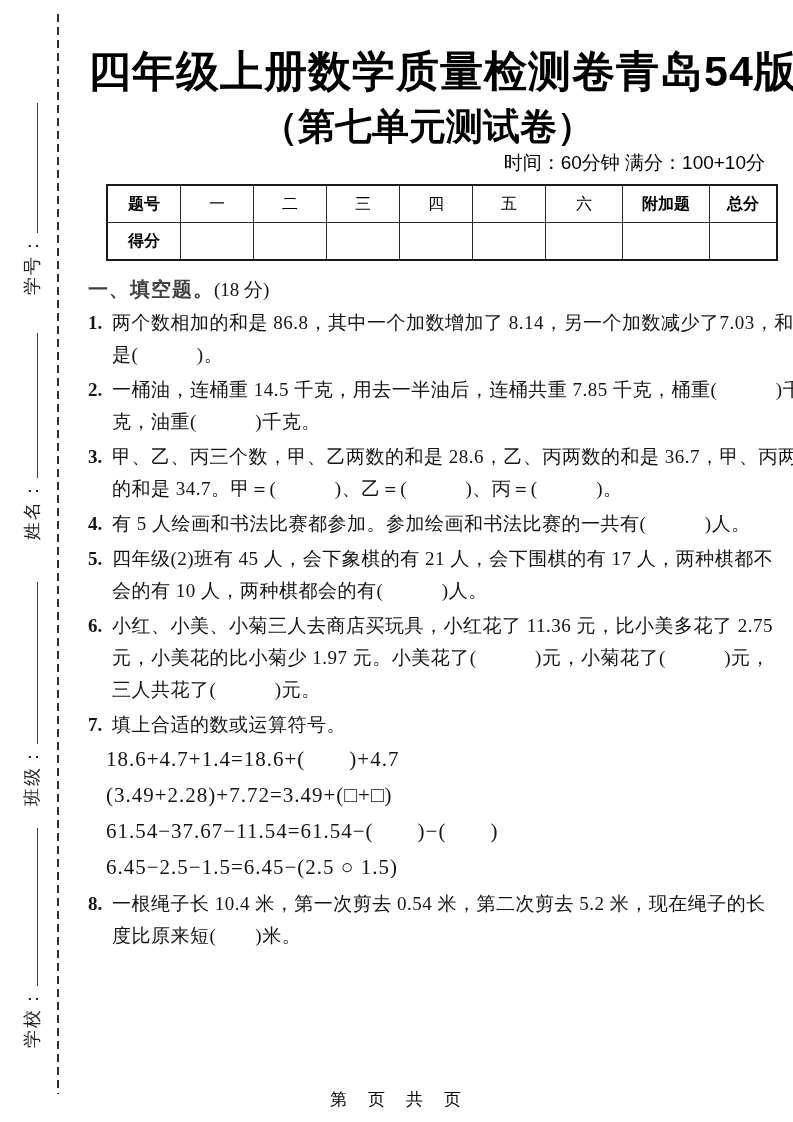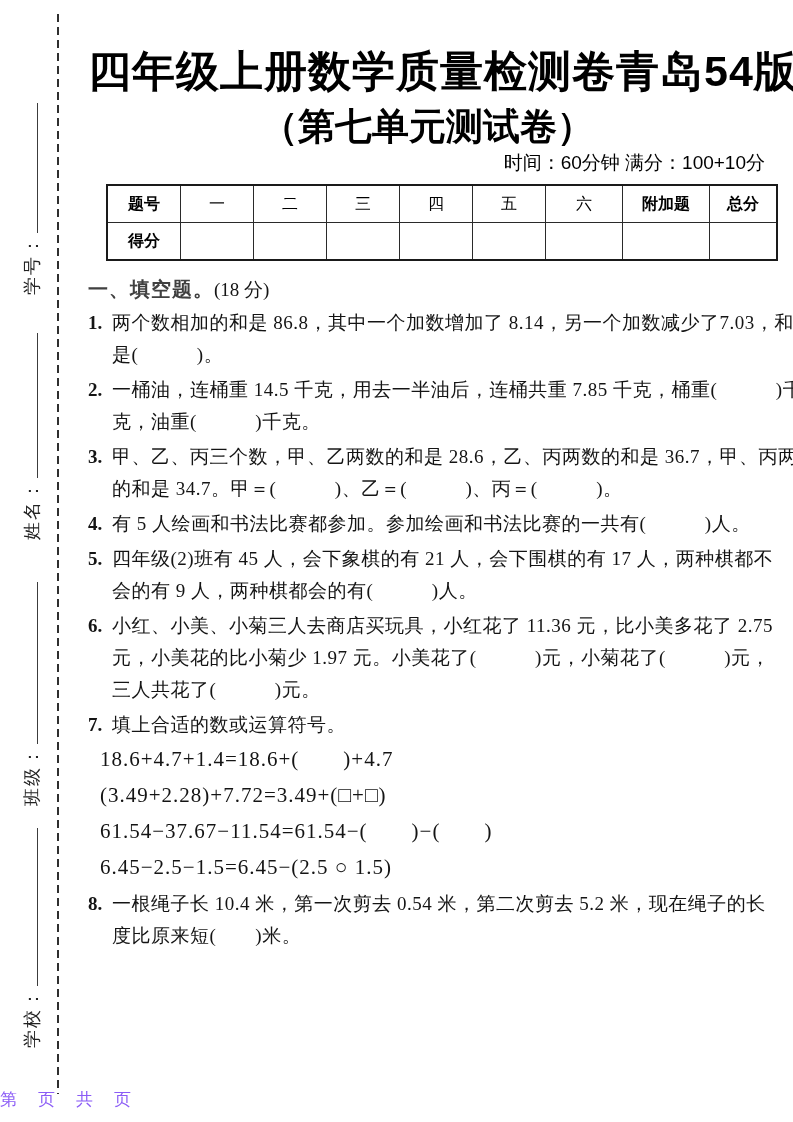--- a/index.html
+++ b/index.html
@@ -48,25 +48,25 @@
   table.score td.cn { font-family:"Liberation Serif","DejaVu Serif",serif; font-weight:500; }
 
   .sec { margin:14px 0 0; font-size:20px; line-height:28px; white-space:nowrap; }
   .sec-title { font-family:"Liberation Sans","DejaVu Sans",sans-serif; font-weight:bold; letter-spacing:1px; color:#404040; }
   .sec-points { font-size:19px; }
 
   .question { position:relative; margin-top:3px; font-size:19px; line-height:32px; }
   .qnum { position:absolute; left:0; top:0; font-weight:bold; }
   .qbody { margin-left:24px; }
   .qline { white-space:nowrap; letter-spacing:0.5px; }
-  .eq { margin-left:12px; font-size:21px; line-height:36px; letter-spacing:1px; white-space:nowrap; }
+  .eq { margin-left:18px; font-size:21px; line-height:36px; letter-spacing:1px; white-space:nowrap; }
 
   .footer {
-    position:absolute; left:0; right:0; top:1088px; text-align:left;
-    font-size:17px; letter-spacing:2px; color:#8b5cf6;
+    position:absolute; left:0; right:0; top:1088px; text-align:center;
+    font-size:17px; letter-spacing:2px; color:#000000;
   }
 </style>
 </head>
 <body>
 
 <div class="page">
 
   <div class="dashed-rule"></div>
 
   <div class="side-group" style="top:295px">
@@ -147,21 +147,21 @@
       <span class="qnum">4.</span>
       <div class="qbody">
         <div class="qline">有 5 人绘画和书法比赛都参加。参加绘画和书法比赛的一共有(　　　)人。</div>
       </div>
     </div>
 
     <div class="question">
       <span class="qnum">5.</span>
       <div class="qbody">
         <div class="qline">四年级(2)班有 45 人，会下象棋的有 21 人，会下围棋的有 17 人，两种棋都不</div>
-        <div class="qline">会的有 9 人，两种棋都会的有(　　　)人。</div>
+        <div class="qline">会的有 10 人，两种棋都会的有(　　　)人。</div>
       </div>
     </div>
 
     <div class="question">
       <span class="qnum">6.</span>
       <div class="qbody">
         <div class="qline">小红、小美、小菊三人去商店买玩具，小红花了 11.36 元，比小美多花了 2.75</div>
         <div class="qline">元，小美花的比小菊少 1.97 元。小美花了(　　　)元，小菊花了(　　　)元，</div>
         <div class="qline">三人共花了(　　　)元。</div>
       </div>

